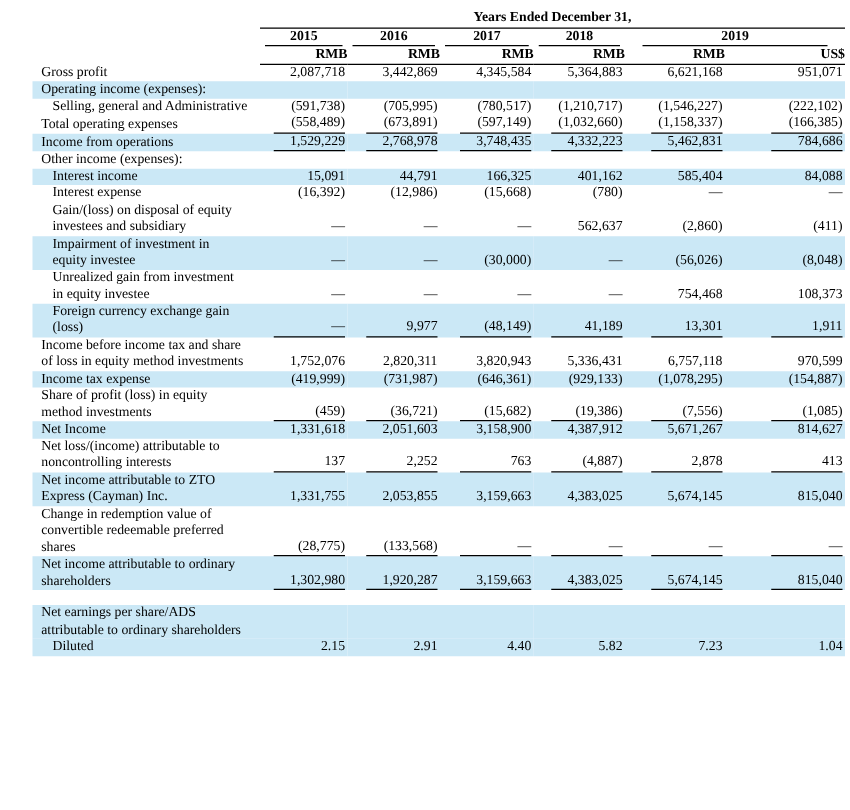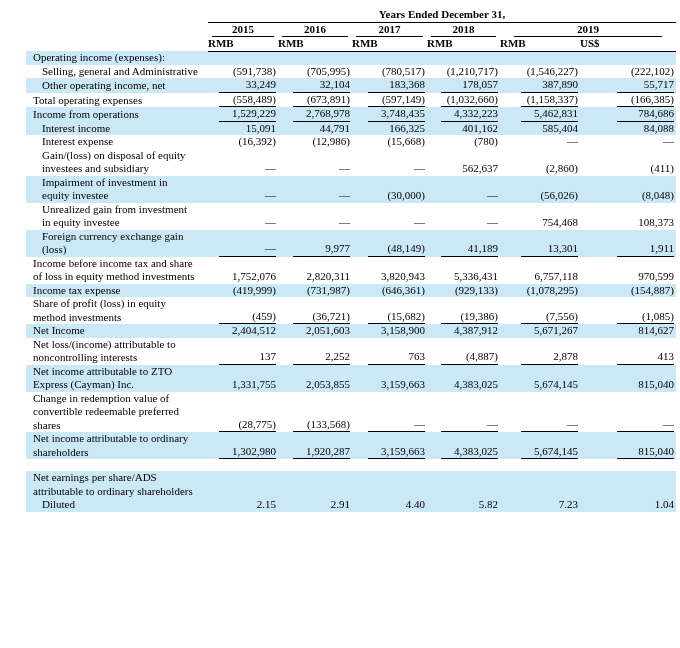--- a/index.html
+++ b/index.html
@@ -13,21 +13,21 @@
   table {
     border-collapse:collapse; table-layout:fixed;
     width:650px; margin-left:26px;
     font-size:11px;
   }
   td { padding:0; vertical-align:bottom; line-height:13.5px; }
   thead td { font-weight:bold; }
   .topline { border-bottom:1px solid #000; text-align:center; white-space:nowrap; }
   .yr  { border-bottom:1px solid #000; text-align:center; margin:0 4px; }
   .yr-span { margin:0 14px;text-align:center; }
-  .cur { text-align:left; border-bottom:1px solid #000; }
+  .cur { text-align:right; border-bottom:1px solid #000; }
   .note { text-align:center; padding:1px 0 2px 0; white-space:nowrap; }
   tbody tr.hl td { background:var(--hl, #cbe8f6); }
   td.lbl { padding-left:7px; }
   td.lbl div { white-space:nowrap; }
   td.lbl div.ind { padding-left:9px; }
   td.lbl.bold { font-weight:bold; }
   td.val { text-align:right; padding-right:2px; }
   .num { display:inline-block; min-width:57px; text-align:right; }
   .num.u { border-bottom:1px solid #000; }
   tr.spacer td { height:12px; background:#fff; }
@@ -75,20 +75,31 @@
         <td></td>
         <td class="cur">RMB</td>
         <td class="cur">RMB</td>
         <td class="cur">RMB</td>
         <td class="cur">RMB</td>
         <td class="cur">RMB</td>
         <td class="cur">US$</td>
       </tr>
     </thead>
     <tbody id="table-body">
+        <tr>
+          <td class="lbl">
+            <div>Gross profit</div>
+          </td>
+          <td class="val"><span class="num">2,087,718</span></td>
+          <td class="val"><span class="num">3,442,869</span></td>
+          <td class="val"><span class="num">4,345,584</span></td>
+          <td class="val"><span class="num">5,364,883</span></td>
+          <td class="val"><span class="num">6,621,168</span></td>
+          <td class="val"><span class="num">951,071</span></td>
+        </tr>
         <tr class="hl">
           <td class="lbl">
             <div>Operating income (expenses):</div>
           </td>
           <td class="val"></td>
           <td class="val"></td>
           <td class="val"></td>
           <td class="val"></td>
           <td class="val"></td>
           <td class="val"></td>
@@ -97,31 +108,20 @@
           <td class="lbl">
             <div class="ind">Selling, general and Administrative</div>
           </td>
           <td class="val"><span class="num">(591,738)</span></td>
           <td class="val"><span class="num">(705,995)</span></td>
           <td class="val"><span class="num">(780,517)</span></td>
           <td class="val"><span class="num">(1,210,717)</span></td>
           <td class="val"><span class="num">(1,546,227)</span></td>
           <td class="val"><span class="num">(222,102)</span></td>
         </tr>
-        <tr class="hl">
-          <td class="lbl">
-            <div class="ind">Other operating income, net</div>
-          </td>
-          <td class="val"><span class="num u">33,249</span></td>
-          <td class="val"><span class="num u">32,104</span></td>
-          <td class="val"><span class="num u">183,368</span></td>
-          <td class="val"><span class="num u">178,057</span></td>
-          <td class="val"><span class="num u">387,890</span></td>
-          <td class="val"><span class="num u">55,717</span></td>
-        </tr>
         <tr>
           <td class="lbl">
             <div>Total operating expenses</div>
           </td>
           <td class="val"><span class="num u">(558,489)</span></td>
           <td class="val"><span class="num u">(673,891)</span></td>
           <td class="val"><span class="num u">(597,149)</span></td>
           <td class="val"><span class="num u">(1,032,660)</span></td>
           <td class="val"><span class="num u">(1,158,337)</span></td>
           <td class="val"><span class="num u">(166,385)</span></td>
@@ -130,20 +130,31 @@
           <td class="lbl">
             <div>Income from operations</div>
           </td>
           <td class="val"><span class="num u">1,529,229</span></td>
           <td class="val"><span class="num u">2,768,978</span></td>
           <td class="val"><span class="num u">3,748,435</span></td>
           <td class="val"><span class="num u">4,332,223</span></td>
           <td class="val"><span class="num u">5,462,831</span></td>
           <td class="val"><span class="num u">784,686</span></td>
         </tr>
+        <tr>
+          <td class="lbl">
+            <div>Other income (expenses):</div>
+          </td>
+          <td class="val"></td>
+          <td class="val"></td>
+          <td class="val"></td>
+          <td class="val"></td>
+          <td class="val"></td>
+          <td class="val"></td>
+        </tr>
         <tr class="hl">
           <td class="lbl">
             <div class="ind">Interest income</div>
           </td>
           <td class="val"><span class="num">15,091</span></td>
           <td class="val"><span class="num">44,791</span></td>
           <td class="val"><span class="num">166,325</span></td>
           <td class="val"><span class="num">401,162</span></td>
           <td class="val"><span class="num">585,404</span></td>
           <td class="val"><span class="num">84,088</span></td>
@@ -239,21 +250,21 @@
           <td class="val"><span class="num u">(36,721)</span></td>
           <td class="val"><span class="num u">(15,682)</span></td>
           <td class="val"><span class="num u">(19,386)</span></td>
           <td class="val"><span class="num u">(7,556)</span></td>
           <td class="val"><span class="num u">(1,085)</span></td>
         </tr>
         <tr class="hl">
           <td class="lbl">
             <div>Net Income</div>
           </td>
-          <td class="val"><span class="num">2,404,512</span></td>
+          <td class="val"><span class="num">1,331,618</span></td>
           <td class="val"><span class="num">2,051,603</span></td>
           <td class="val"><span class="num">3,158,900</span></td>
           <td class="val"><span class="num">4,387,912</span></td>
           <td class="val"><span class="num">5,671,267</span></td>
           <td class="val"><span class="num">814,627</span></td>
         </tr>
         <tr>
           <td class="lbl">
             <div>Net loss/(income) attributable to</div>
             <div>noncontrolling interests</div>

